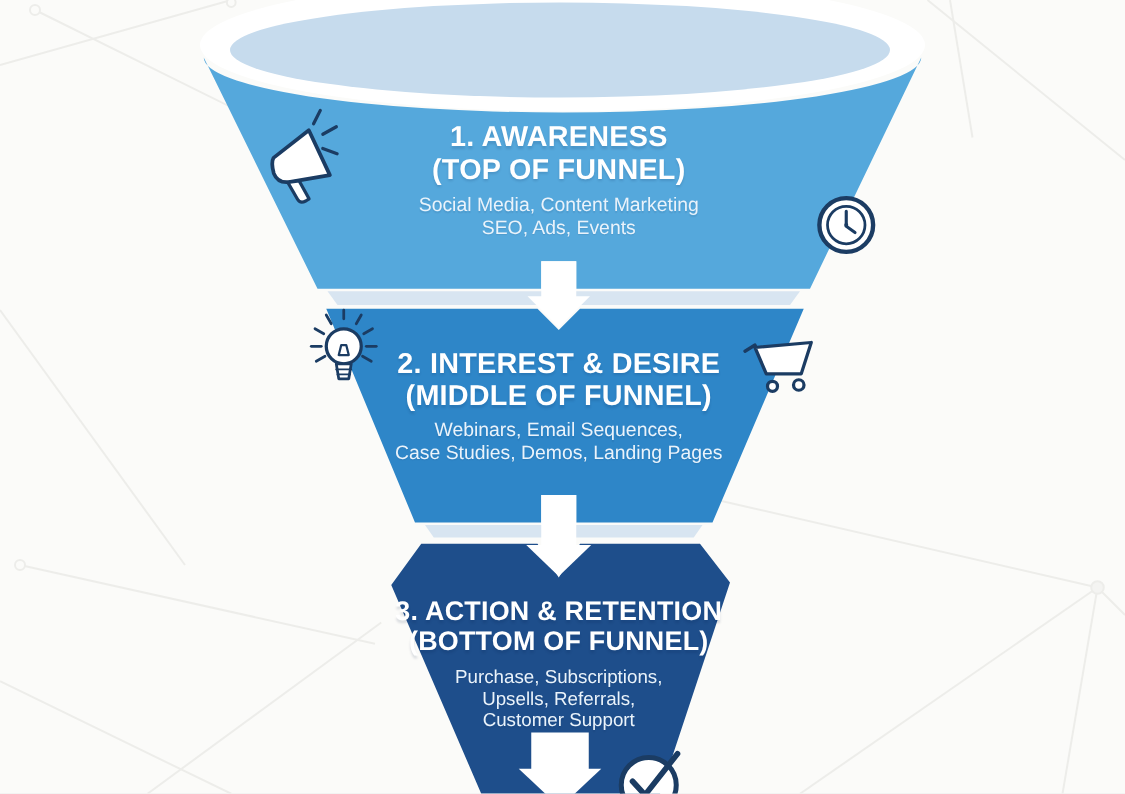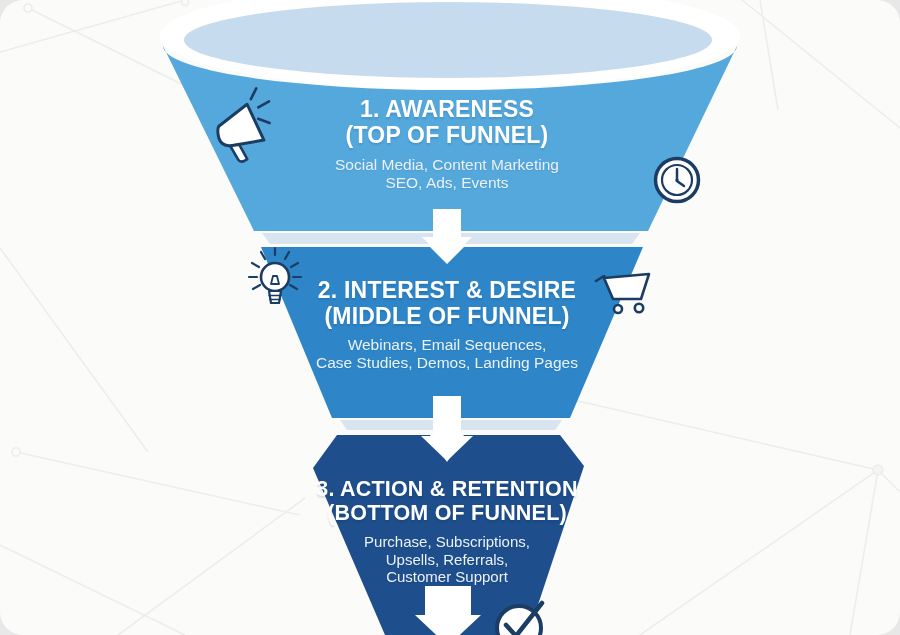--- a/index.html
+++ b/index.html
@@ -1,20 +1,19 @@
 <!DOCTYPE html>
 <html><head>
 <meta charset="utf-8">
 <style>
   html,body{margin:0;padding:0;background:#e8e8e8;}
   #canvas{
     position:relative;width:900px;height:635px;overflow:hidden;
     background:#fbfbf9;
     font-family:"Liberation Sans","DejaVu Sans",sans-serif;
-    border-radius:23px;
   }
   #funnel-svg{position:absolute;left:0;top:0;width:900px;height:635px;}
   .stage-text{position:absolute;left:-3px;width:900px;text-align:center;pointer-events:none;}
   .heading{color:#fff;font-weight:bold;text-shadow:0 2px 2px rgba(0,30,70,.14);}
   .h-23{font-size:23px;line-height:26px;letter-spacing:.2px;}
   .h-21{font-size:21.5px;line-height:24px;letter-spacing:.2px;}
   .sub{color:#eaf3fb;font-size:15.5px;line-height:17.5px;text-shadow:0 1px 1px rgba(0,30,70,.10);}
   .sub-s{font-size:15px;}
 </style>
 </head>

